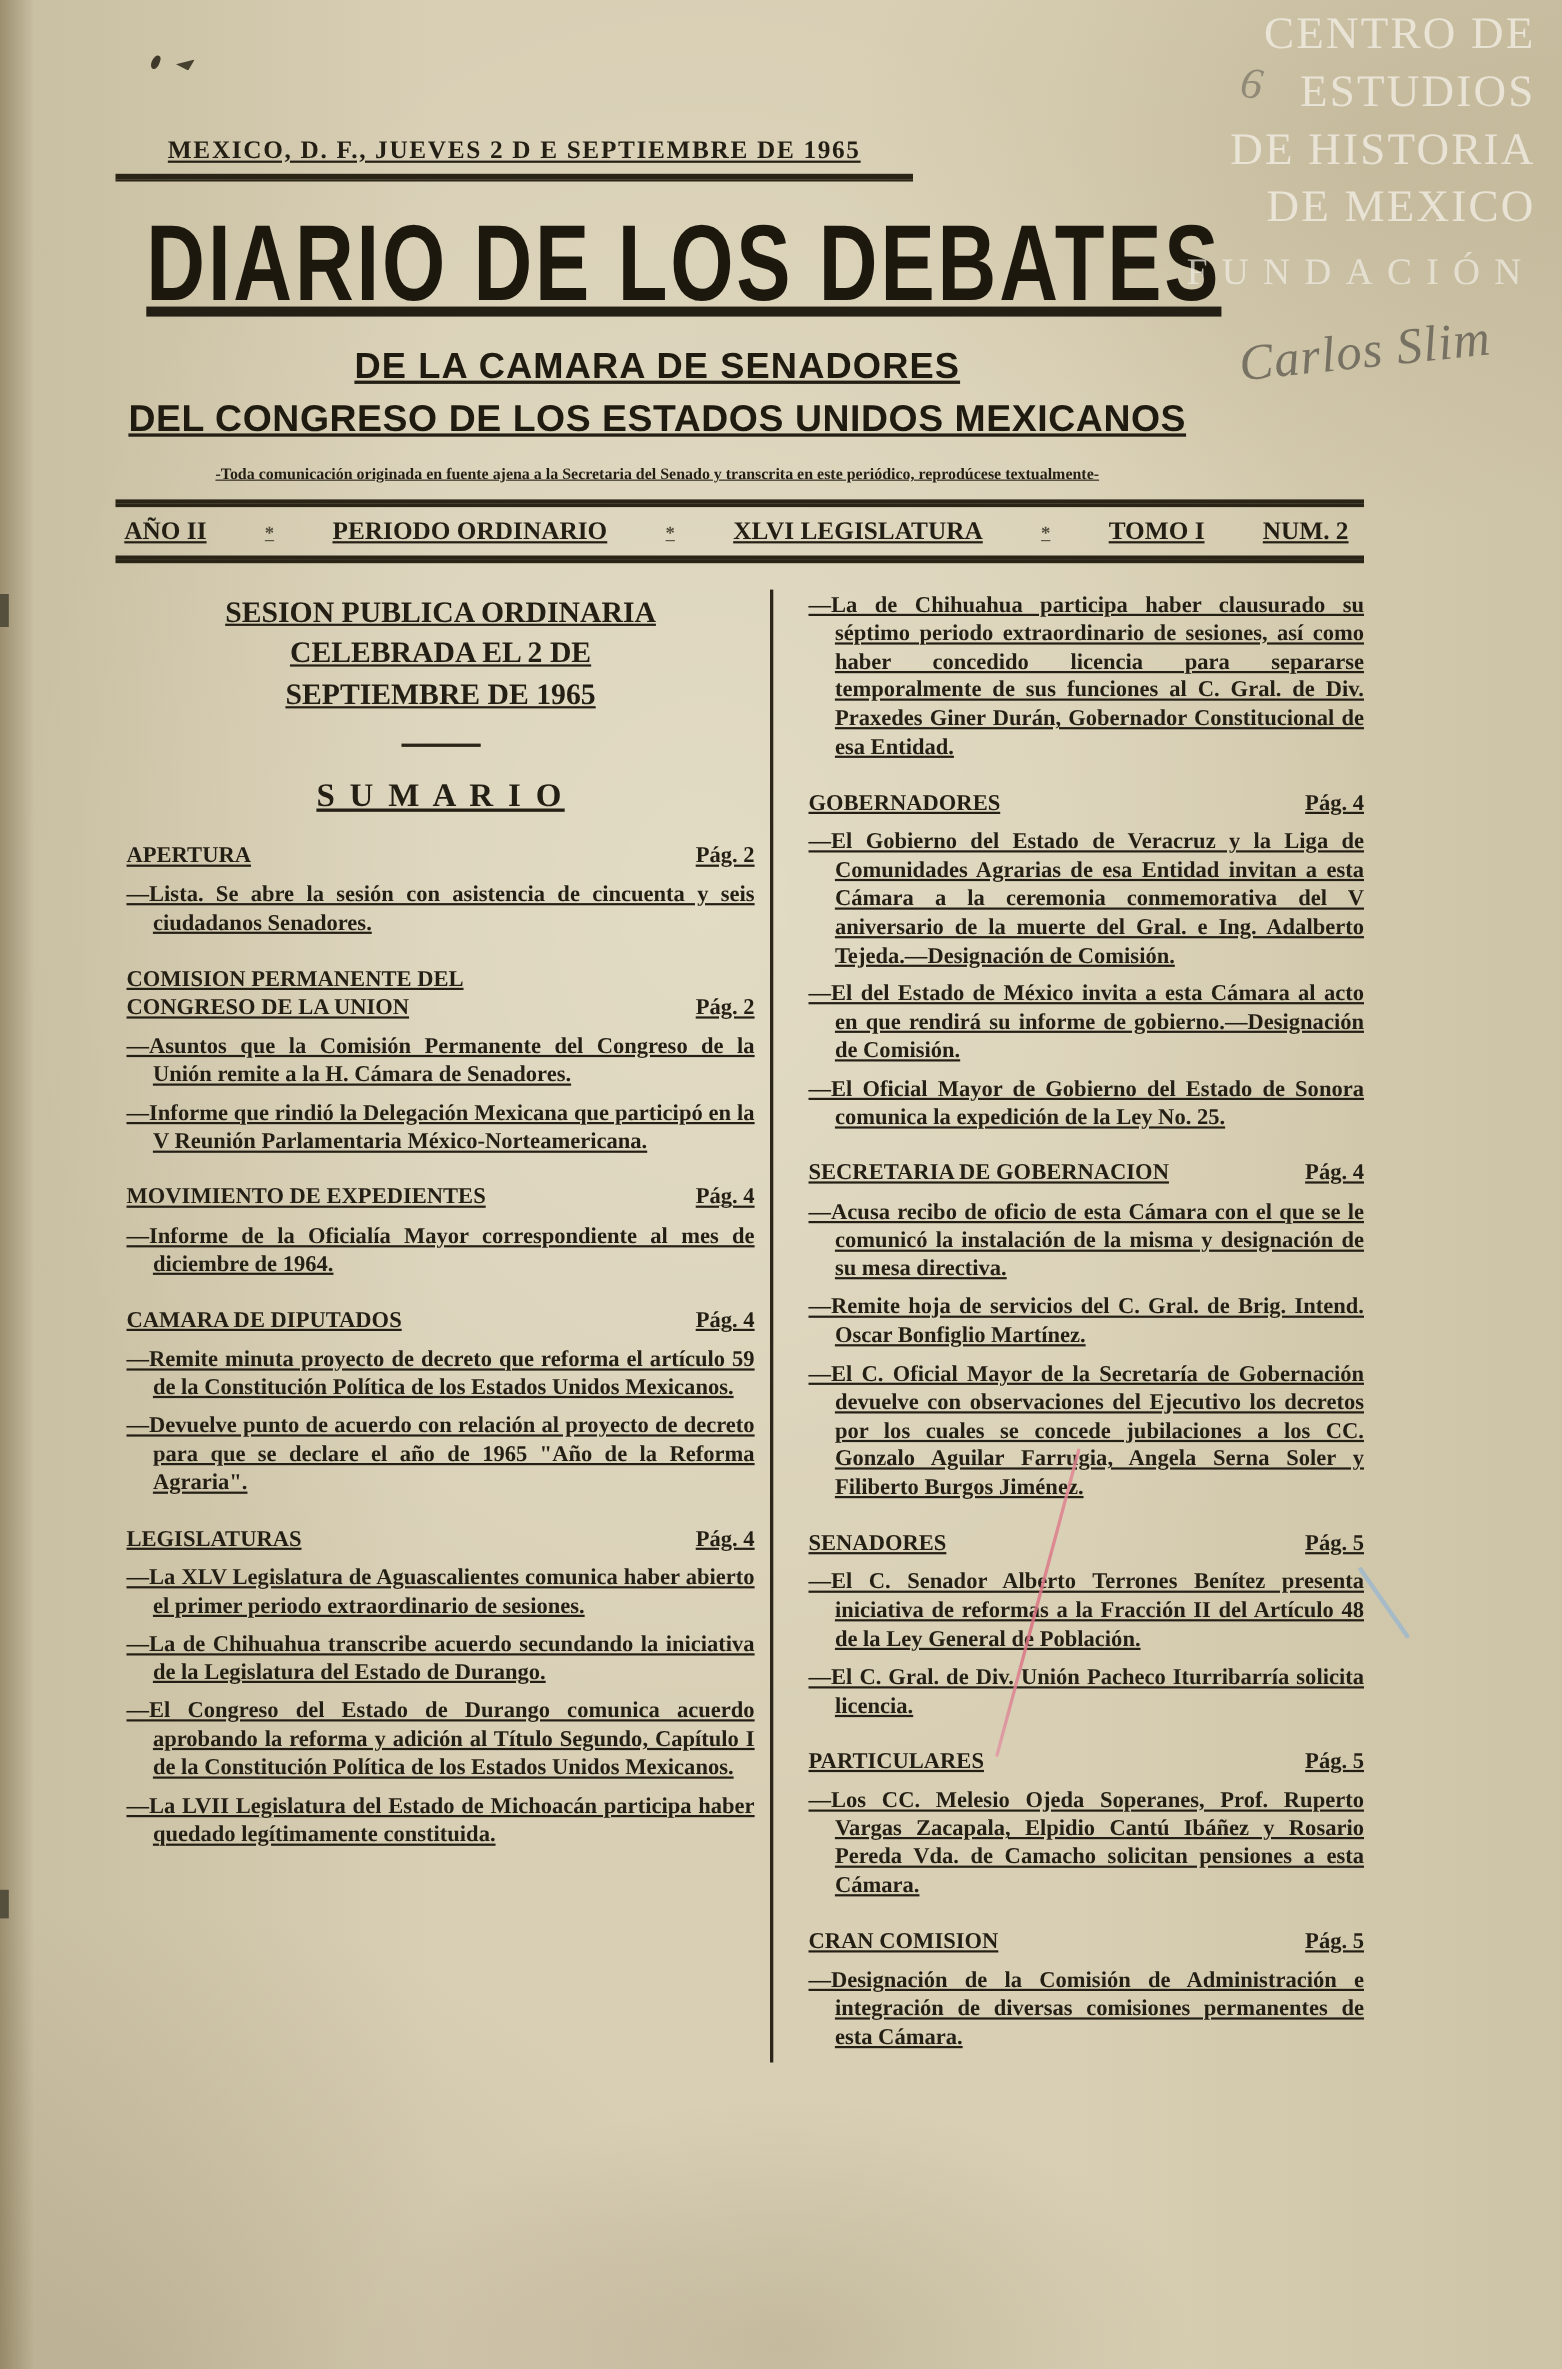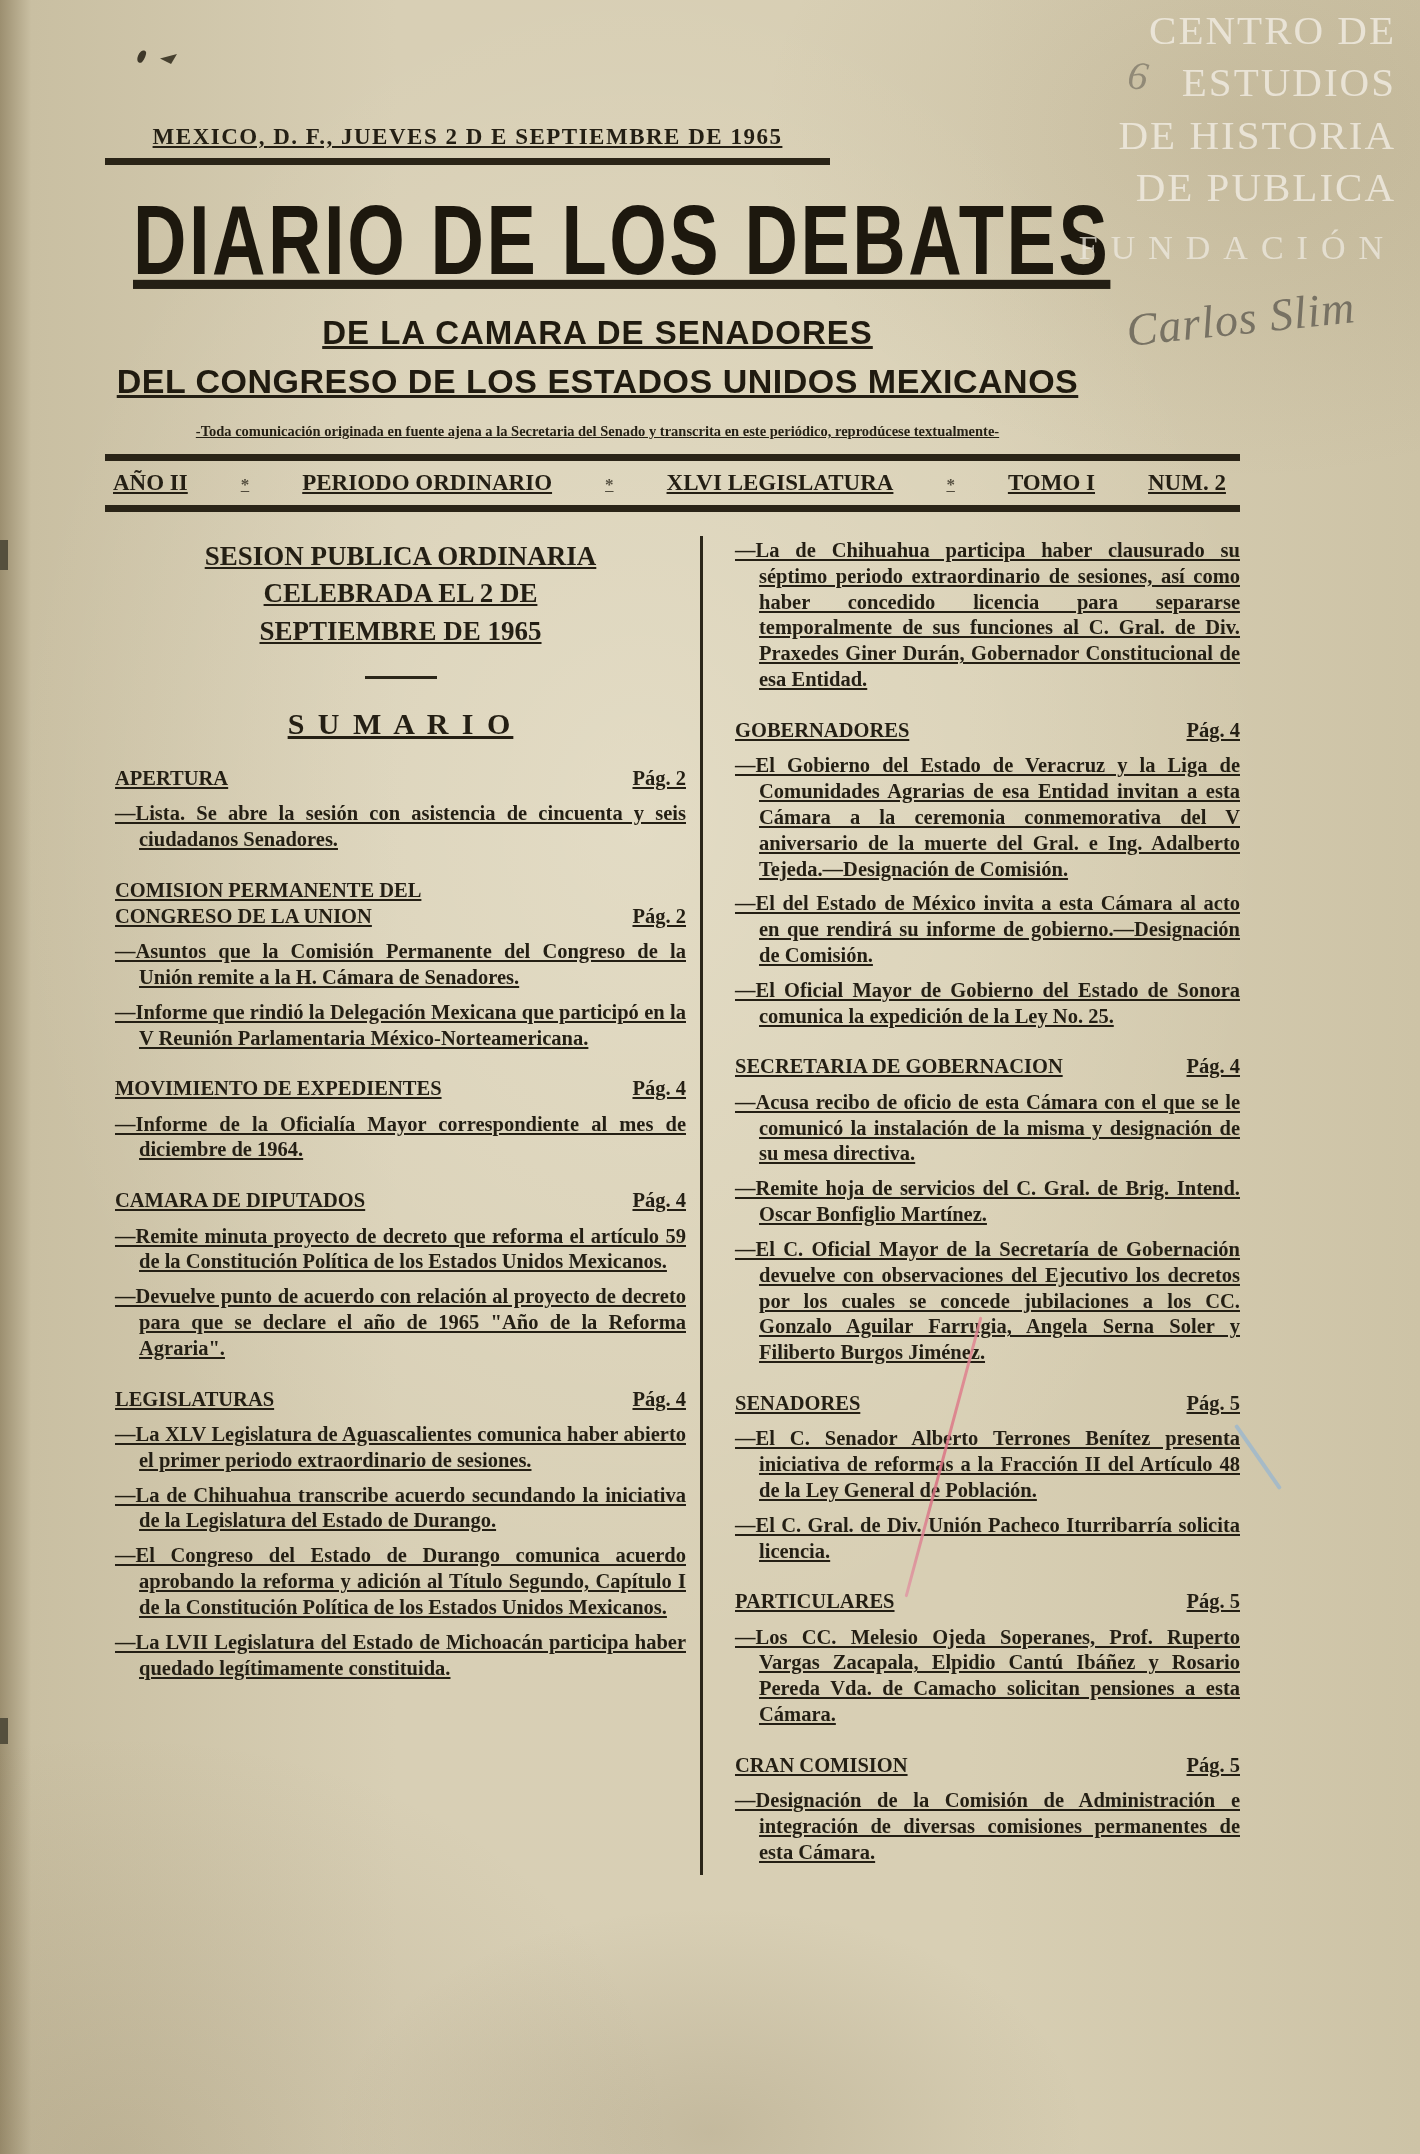--- a/index.html
+++ b/index.html
@@ -194,21 +194,21 @@
           <p class="toc-entry">—Designación de la Comisión de Administración e integración de diversas comisiones permanentes de esta Cámara.</p>
         </div>
     </div>
 
   </div>
 
   <div class="watermark">
     <span class="wline">CENTRO DE</span>
     <span class="wline">ESTUDIOS</span>
     <span class="wline">DE HISTORIA</span>
-    <span class="wline">DE PUBLICA</span>
+    <span class="wline">DE MEXICO</span>
     <span class="wline fund">FUNDACIÓN</span>
   </div>
   <div class="signature">Carlos Slim</div>
   <div class="pen-six">6</div>
 
   <div class="mark-pink"></div>
   <div class="mark-blue"></div>
 
 </div>
 

